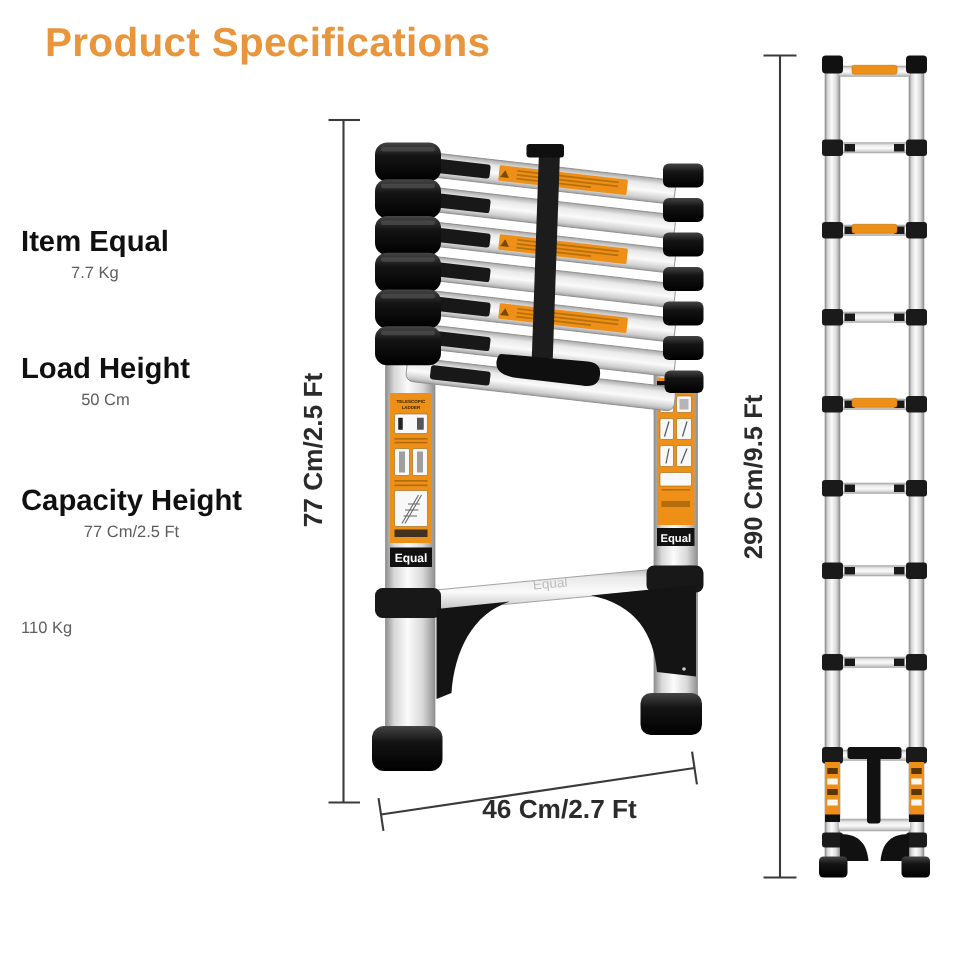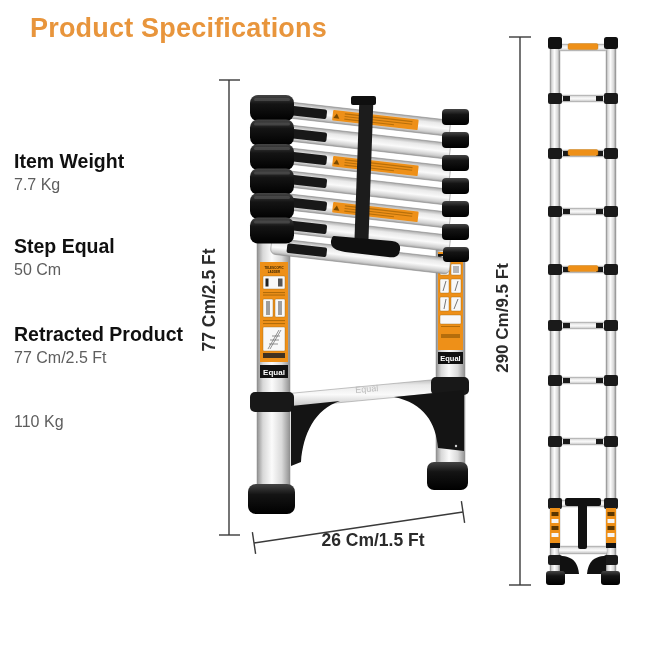--- a/index.html
+++ b/index.html
@@ -1,44 +1,44 @@
 <!DOCTYPE html>
 <html><head>
 <meta charset="utf-8">
 <style>
   html,body{margin:0;padding:0;background:#fff;}
   .canvas{position:relative;width:645px;height:645px;background:#ffffff;overflow:hidden;
-          font-family:"Liberation Sans", sans-serif;}
+          font-family:"Liberation Sans", sans-serif;text-align:center;}
   .title{position:absolute;left:30px;top:13px;font-size:27px;font-weight:700;
          color:#E8953C;letter-spacing:.2px;}
   .spec{position:absolute;left:14px;}
   .spec-label{font-size:19.5px;font-weight:700;color:#101010;line-height:1.15;}
-  .spec-value{font-size:16px;color:#5E5E5E;margin-top:4px;line-height:1.1;}
+  .spec-value{font-size:11px;color:#5E5E5E;margin-top:4px;line-height:1.1;}
   .illustration{position:absolute;left:0;top:0;width:645px;height:645px;}
   .dim-label{position:absolute;font-size:17.5px;font-weight:700;color:#2b2b2b;
              white-space:nowrap;transform:translate(-50%,-50%);}
   .dim-label.rot{transform:translate(-50%,-50%) rotate(-90deg);}
 </style>
 </head>
 <body>
 
 <div class="canvas">
 
   <div class="title">Product Specifications</div>
 
   <div class="spec" style="top:150px">
-    <div class="spec-label">Item Weight</div>
+    <div class="spec-label">Item Equal</div>
     <div class="spec-value">7.7 Kg</div>
   </div>
   <div class="spec" style="top:235px">
-    <div class="spec-label">Step Equal</div>
+    <div class="spec-label">Load Height</div>
     <div class="spec-value">50 Cm</div>
   </div>
   <div class="spec" style="top:323px">
-    <div class="spec-label">Retracted Product</div>
+    <div class="spec-label">Capacity Height</div>
     <div class="spec-value">77 Cm/2.5 Ft</div>
   </div>
   <div class="spec" style="top:409px">
     <div class="spec-value">110 Kg</div>
   </div>
 
   <svg class="illustration" viewBox="0 0 645 645">
     <defs>
       <linearGradient id="gM" x1="0" y1="0" x2="0" y2="1">
         <stop offset="0" stop-color="#a8a8a8"></stop>
@@ -306,16 +306,16 @@
       </g>
       <g>
         <line x1="520" y1="37" x2="520" y2="585"></line>
         <line x1="509" y1="37" x2="531" y2="37"></line>
         <line x1="509" y1="585" x2="531" y2="585"></line>
       </g>
     </g>
   </svg>
 
   <div class="dim-label rot" style="left:209px;top:300px">77 Cm/2.5 Ft</div>
-  <div class="dim-label" style="left:373px;top:540px">26 Cm/1.5 Ft</div>
+  <div class="dim-label" style="left:373px;top:540px">46 Cm/2.7 Ft</div>
   <div class="dim-label rot" style="left:503px;top:318px;font-size:17px">290 Cm/9.5 Ft</div>
 
 </div>
 
 </body></html>

